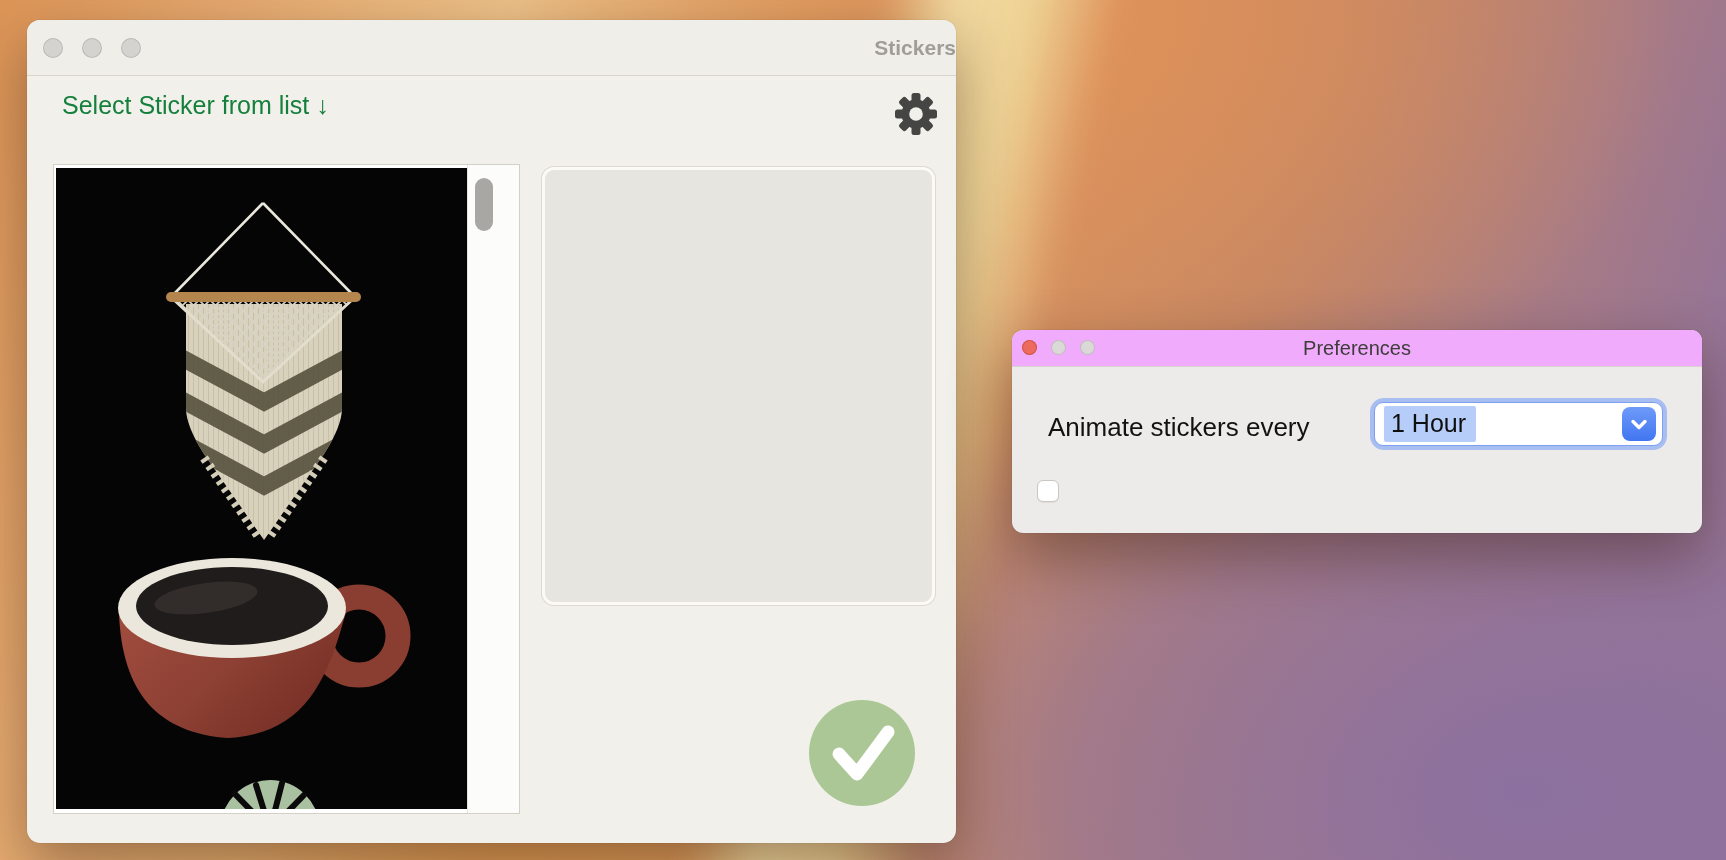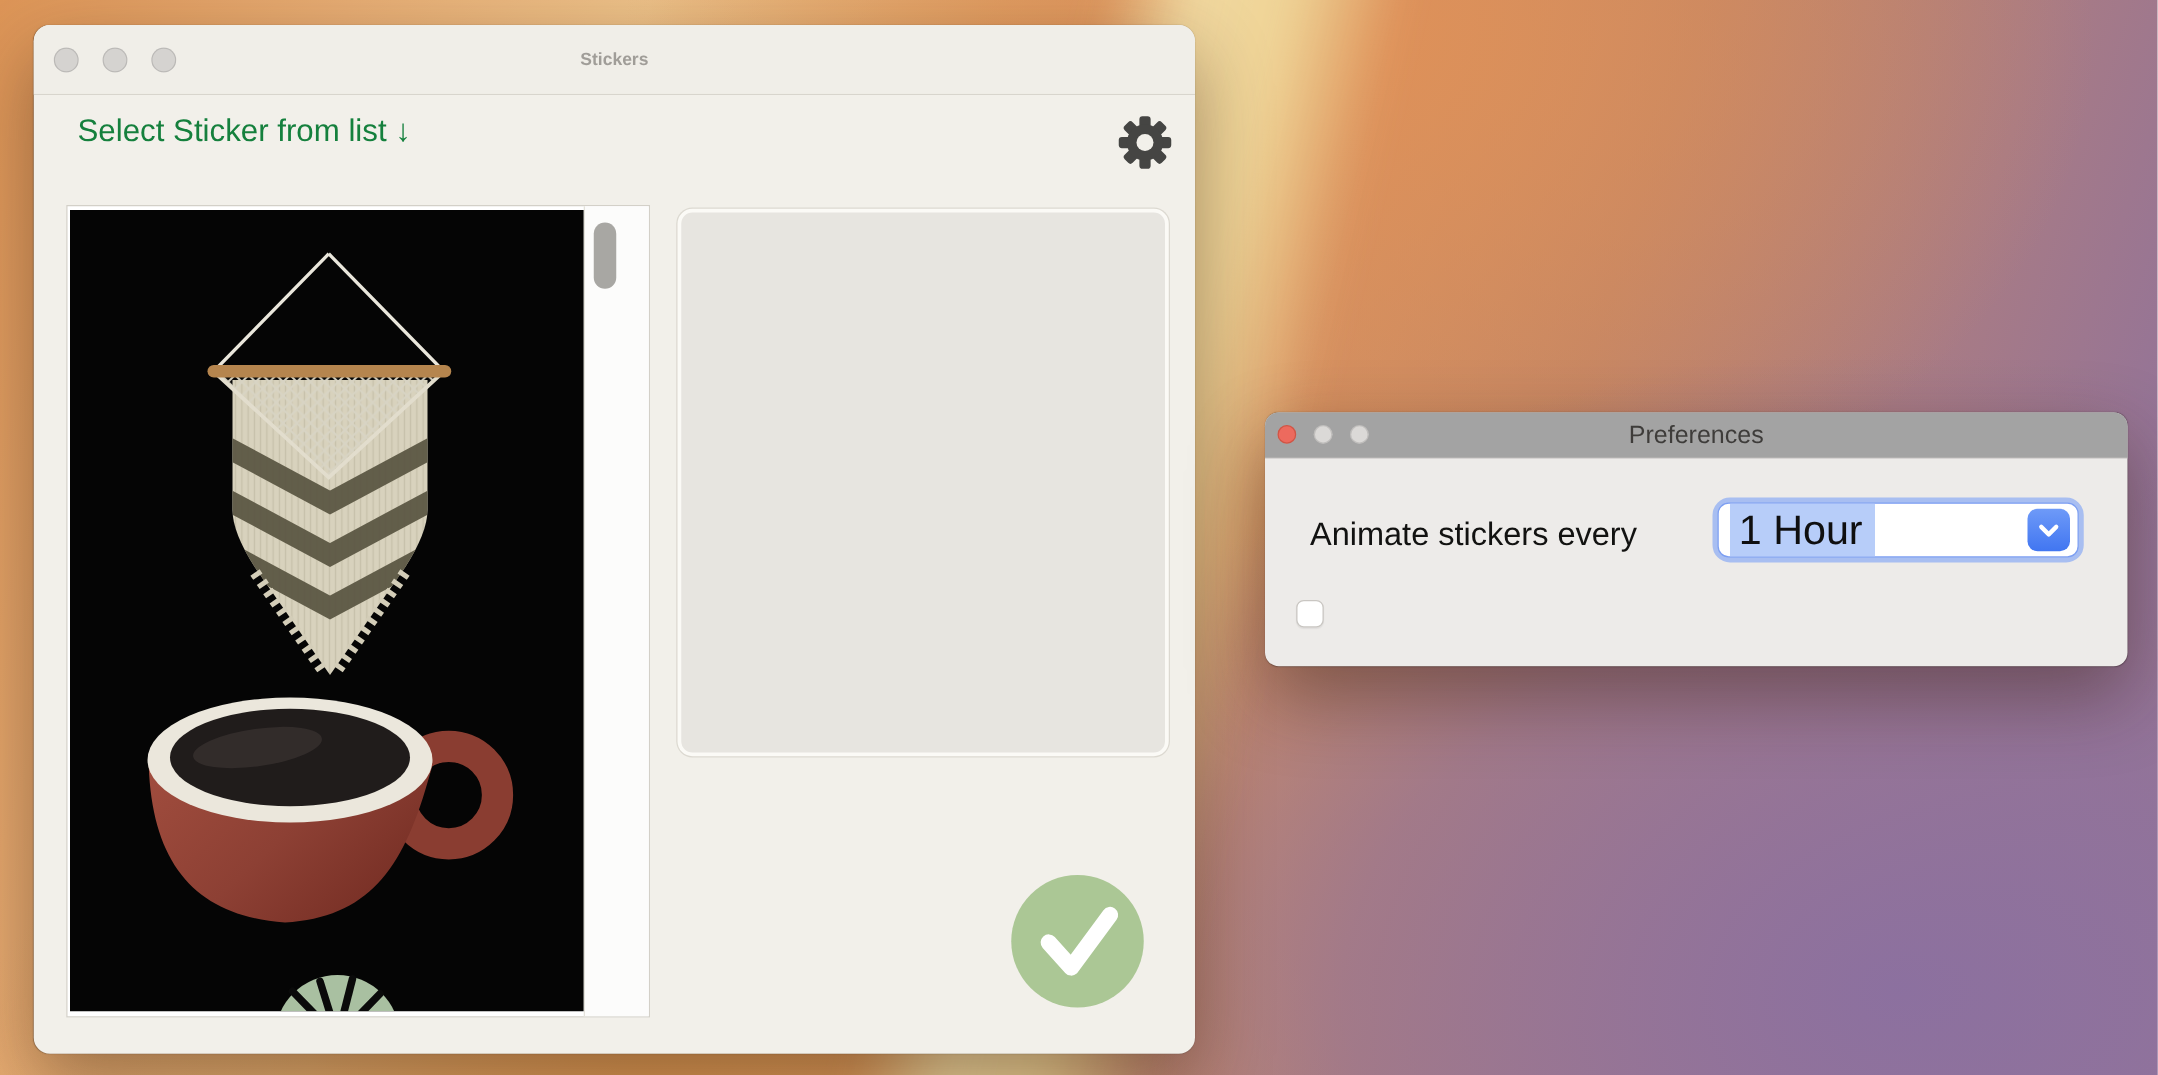--- a/index.html
+++ b/index.html
@@ -17,52 +17,52 @@
     background:linear-gradient(to right, rgba(245,229,172,0) 0%, rgba(245,229,172,0.85) 30%, rgba(240,217,155,0.92) 62%, rgba(240,217,155,0) 100%);
     transform:rotate(13deg);transform-origin:top center;filter:blur(14px);z-index:0;
   }
   .window{position:absolute;box-shadow:0 24px 60px rgba(50,25,10,0.42),0 0 1px rgba(0,0,0,0.35);}
   
   .stickers-win{left:27px;top:20px;width:929px;height:823px;border-radius:13px;background:#f2f0ea;z-index:2;}
   .stickers-titlebar{position:relative;height:55px;background:#f0eee8;border-bottom:1px solid #d8d5cd;border-radius:13px 13px 0 0;}
   .tl{position:absolute;border-radius:50%;}
   .stickers-titlebar .tl{width:20px;height:20px;top:18px;background:#d5d3d0;box-shadow:inset 0 0 0 1px rgba(0,0,0,0.12);}
   .tl.b1{left:16px}.tl.b2{left:55px}.tl.b3{left:94px}
-  .stickers-title{position:absolute;left:0;right:0;top:0;line-height:55px;text-align:center;
-    font-size:14px;font-weight:bold;color:#a09d98;}
+  .stickers-title{position:absolute;left:0;right:0;top:0;line-height:55px;text-align:right;
+    font-size:21px;font-weight:bold;color:#a09d98;}
   .hdr-label{position:absolute;font-size:25px;color:#15803d;}
   .lbl-select{left:35px;top:71px;}
   .lbl-drop{left:463px;top:71px;}
   .gear{position:absolute;left:867px;top:72px;width:44px;height:44px;cursor:pointer;}
   .list-box{position:absolute;left:26px;top:144px;width:467px;height:650px;background:#ffffff;
     border:1px solid #d3d0c8;box-sizing:border-box;}
   .list-canvas{position:absolute;left:2px;top:3px;width:412px;height:641px;background:#050505;overflow:hidden;}
   .scroll-gutter{position:absolute;right:0;top:0;width:51px;height:100%;background:#fcfcfb;border-left:1px solid #e4e2da;}
   .scroll-thumb{position:absolute;left:7px;top:13px;width:18px;height:53px;border-radius:9px;background:#a8a7a3;}
   .drop-zone{position:absolute;left:515px;top:147px;width:387px;height:432px;background:#e7e5e0;
     border:3px solid #fbfaf6;border-radius:12px;box-shadow:0 0 0 1px #dcd9d1;}
   .confirm-btn{position:absolute;left:782px;top:680px;width:106px;height:106px;border-radius:50%;
     background:#abc795;cursor:pointer;}
   
   .prefs-win{left:1012px;top:330px;width:690px;height:203px;border-radius:11px;background:#edebe9;z-index:3;}
-  .prefs-titlebar{position:relative;height:36px;background:#a3a3a3;border-bottom:1px solid #d5d2cf;border-radius:11px 11px 0 0;}
+  .prefs-titlebar{position:relative;height:36px;background:#f0abfc;border-bottom:1px solid #d5d2cf;border-radius:11px 11px 0 0;}
   .prefs-titlebar .tl{width:15px;height:15px;top:10px;}
   .tl.red{left:10px;background:#ed6a5e;box-shadow:inset 0 0 0 1px rgba(170,60,40,0.45);}
   .tl.g1{left:39px;background:#dbd9d7;box-shadow:inset 0 0 0 1px rgba(0,0,0,0.12);}
   .tl.g2{left:68px;background:#dbd9d7;box-shadow:inset 0 0 0 1px rgba(0,0,0,0.12);}
   .prefs-title{position:absolute;left:0;right:0;top:0;line-height:36px;text-align:center;
     font-size:20px;font-weight:500;color:#3e3c3a;}
   .prefs-label{position:absolute;font-size:26px;color:#121211;}
   .lbl-animate{left:36px;top:82px;}
   .lbl-remove{left:57px;top:146px;}
   .combo{position:absolute;left:358px;top:68px;width:297px;height:52px;box-sizing:border-box;
     border:4px solid #a8bef1;border-radius:14px;background:#a8bef1;cursor:pointer;}
   .combo-field{position:relative;width:100%;height:100%;background:#ffffff;border:1px solid #7d9ff2;
     border-radius:9px;box-sizing:border-box;display:flex;align-items:center;overflow:hidden;}
-  .combo-value{margin-left:9px;font-size:33px;color:#0f0f10;background:#b7cdf9;padding:3px 10px 4px 7px;border-radius:2px;}
+  .combo-value{margin-left:9px;font-size:25px;color:#0f0f10;background:#b7cdf9;padding:3px 10px 4px 7px;border-radius:2px;}
   .combo-btn{position:absolute;right:6px;top:50%;transform:translateY(-50%);width:34px;height:34px;border-radius:8px;
     background:linear-gradient(180deg,#6e9af8,#4176f1);display:flex;align-items:center;justify-content:center;cursor:pointer;}
   .checkbox{position:absolute;left:25px;top:150px;width:22px;height:22px;box-sizing:border-box;background:#ffffff;
     border:1px solid #c9c6c2;border-radius:6px;box-shadow:0 1px 1px rgba(0,0,0,0.06);cursor:pointer;}
 </style>
 </head>
 <body>
 
 <div class="band"></div>
 

